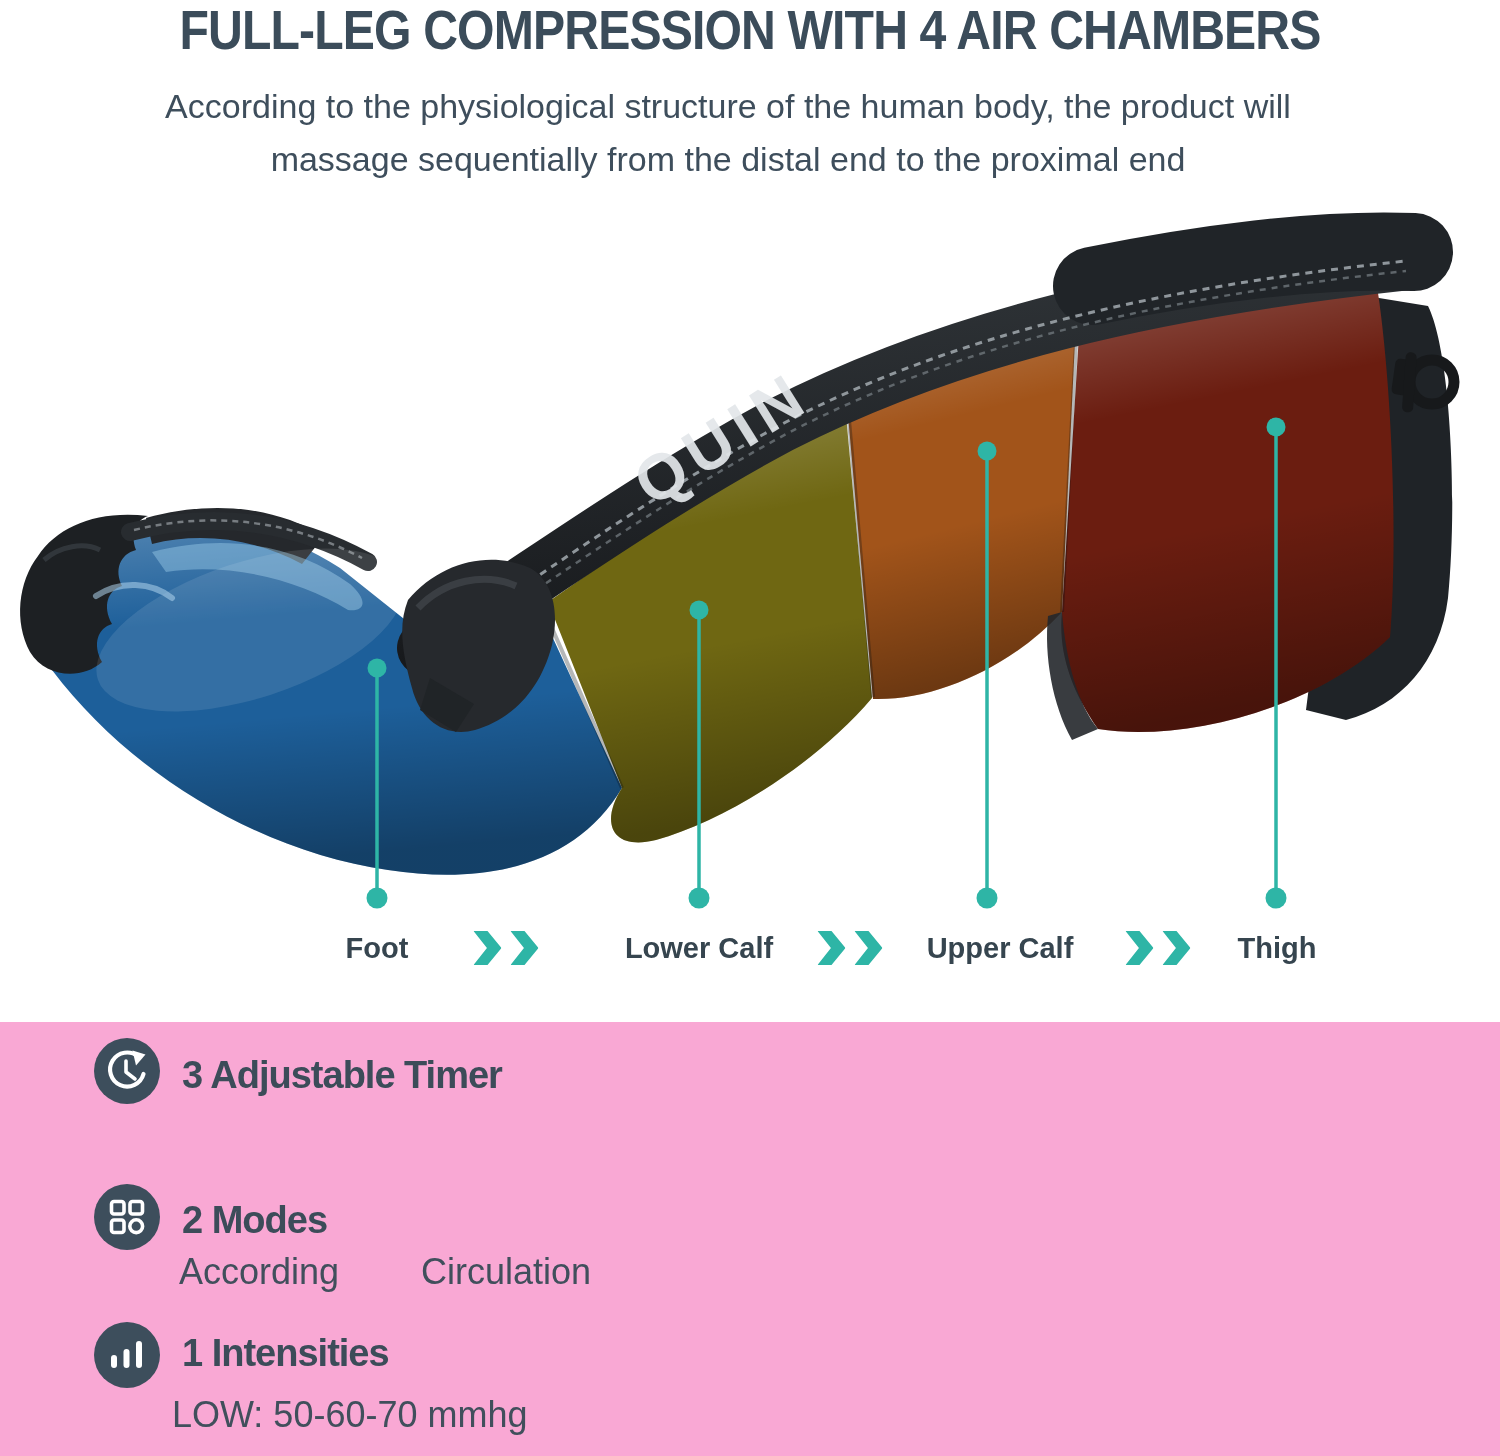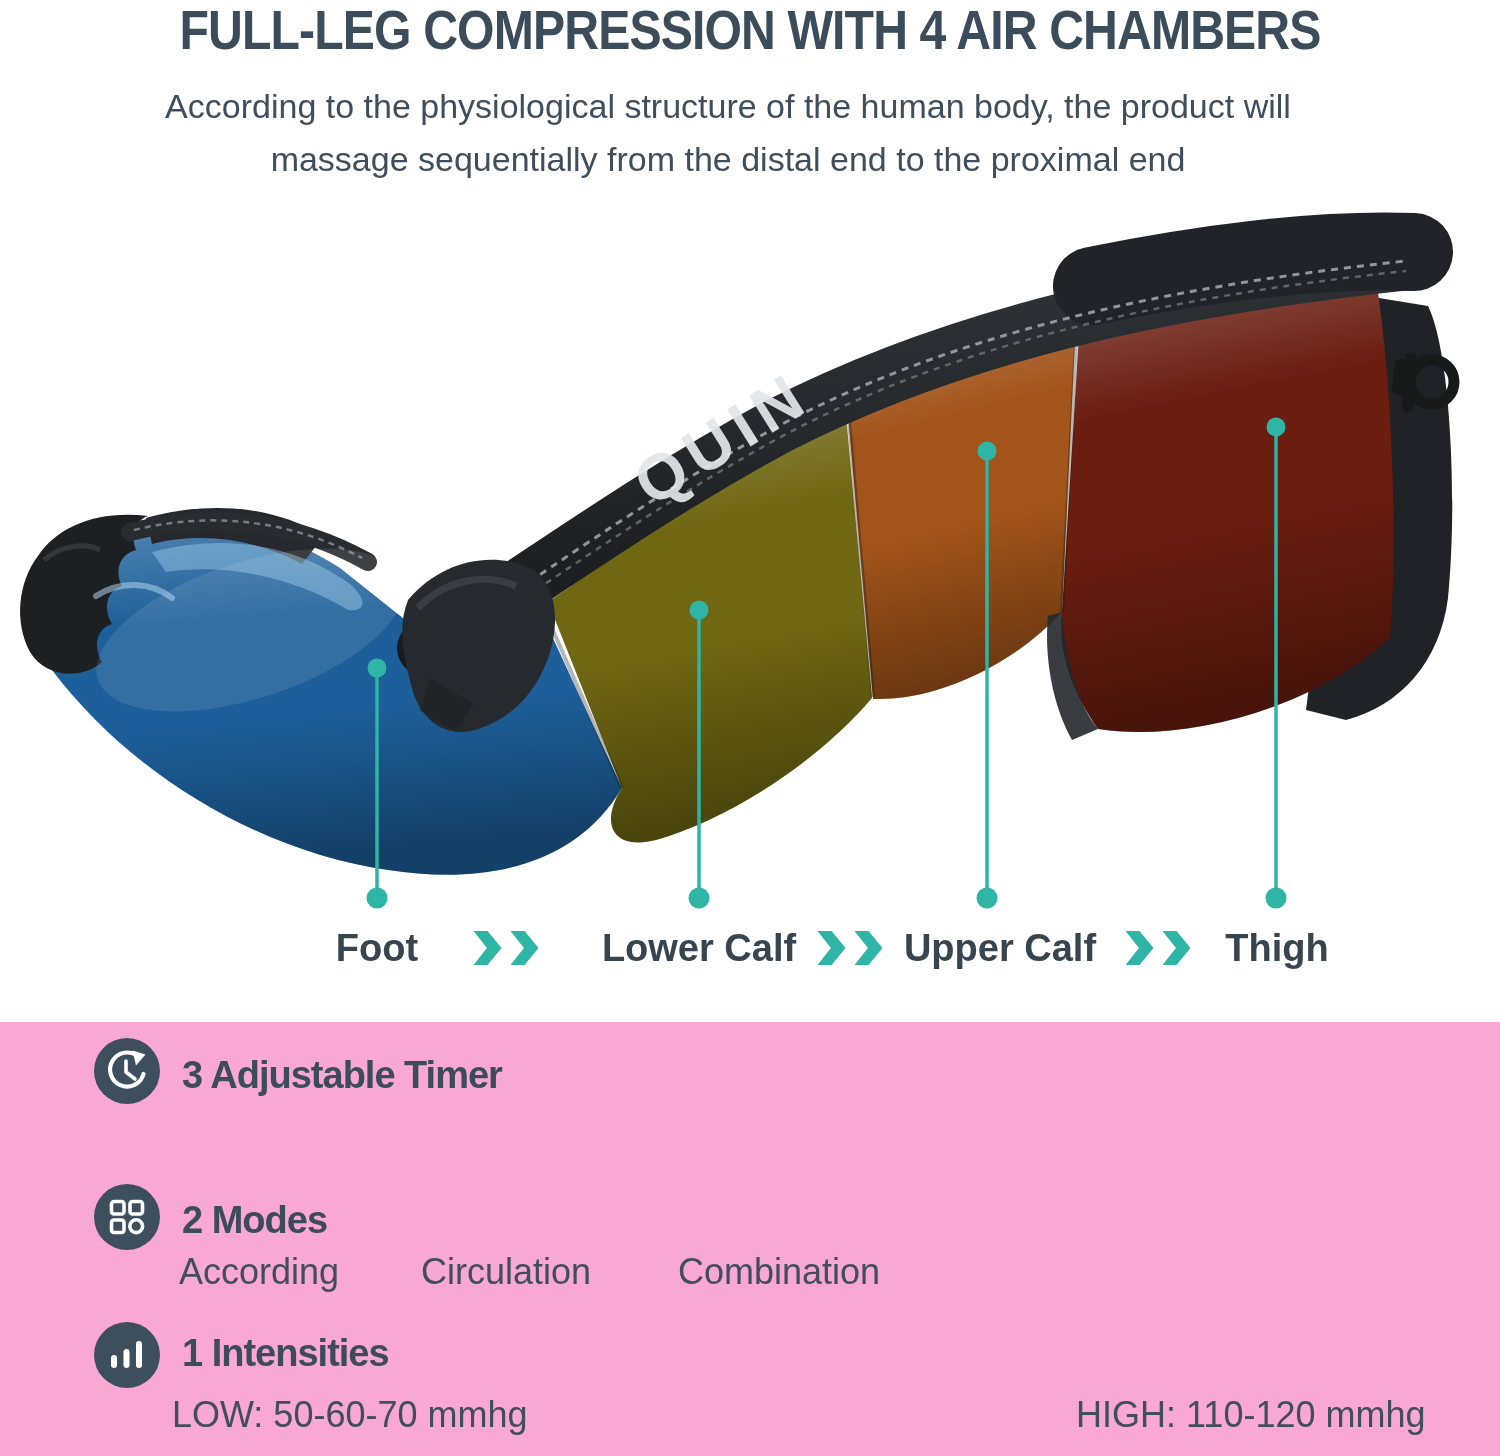--- a/index.html
+++ b/index.html
@@ -19,21 +19,21 @@
   .subtitle{
     position:absolute;top:80px;left:0;width:1456px;text-align:center;
     font-size:34px;font-weight:400;color:#3e4e5c;line-height:53px;
   }
   
   .product-svg{position:absolute;top:200px;left:0;}
   
   .labels{position:absolute;top:926px;left:0;width:1500px;height:46px;}
   .lab{
     position:absolute;top:0;transform:translateX(-50%);
-    font-size:38px;font-weight:600;color:#36454f;line-height:44px;white-space:nowrap;
+    font-size:29px;font-weight:600;color:#36454f;line-height:44px;white-space:nowrap;
   }
   .chevs{
     position:absolute;top:5px;transform:translateX(-50%);
     display:flex;gap:9px;
   }
   .chev{
     width:28px;height:34px;background:#2eb5a6;
     clip-path:polygon(0% 0%, 50% 0%, 100% 50%, 50% 100%, 0% 100%, 48% 50%);
     filter:drop-shadow(-3px -3px 0 #a9ded7);
   }
@@ -188,24 +188,22 @@
   <svg class="feat-icon" style="top:162px" viewBox="0 0 66 66">
     <circle cx="33" cy="33" r="33" fill="#3d4e5c"></circle>
     <rect x="17.5" y="17.5" width="12.5" height="12.5" rx="2.5" stroke="#ffffff" stroke-width="3.6" fill="none"></rect>
     <rect x="36" y="17.5" width="12.5" height="12.5" rx="2.5" stroke="#ffffff" stroke-width="3.6" fill="none"></rect>
     <rect x="17.5" y="36" width="12.5" height="12.5" rx="2.5" stroke="#ffffff" stroke-width="3.6" fill="none"></rect>
     <circle cx="42.2" cy="42.2" r="6.4" stroke="#ffffff" stroke-width="3.6" fill="none"></circle>
   </svg>
   <div class="feat-title" style="top:175px">2 Modes</div>
   <div class="feat-sub" style="top:227px;left:179px">According</div>
   <div class="feat-sub" style="top:227px;left:421px">Circulation</div>
-  <div class="feat-sub" style="top:227px;left:678px">Combination</div>
 
   <svg class="feat-icon" style="top:300px" viewBox="0 0 66 66">
     <circle cx="33" cy="33" r="33" fill="#3d4e5c"></circle>
     <rect x="17" y="33" width="6" height="13" rx="3" fill="#ffffff"></rect>
     <rect x="29.5" y="27" width="6" height="19" rx="3" fill="#ffffff"></rect>
     <rect x="42" y="19" width="6" height="27" rx="3" fill="#ffffff"></rect>
   </svg>
   <div class="feat-title" style="top:308px">1 Intensities</div>
   <div class="feat-sub" style="top:370px;left:172px">LOW: 50-60-70 mmhg</div>
-  <div class="feat-sub" style="top:370px;left:1076px">HIGH: 110-120 mmhg</div>
 </div>
 
 </body></html>

